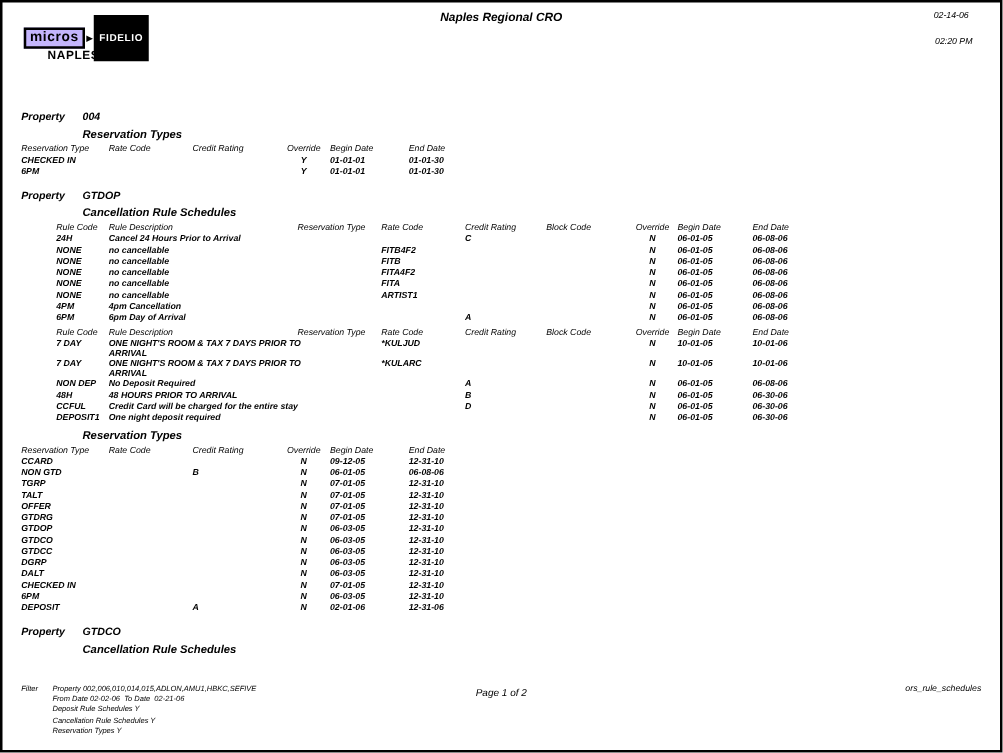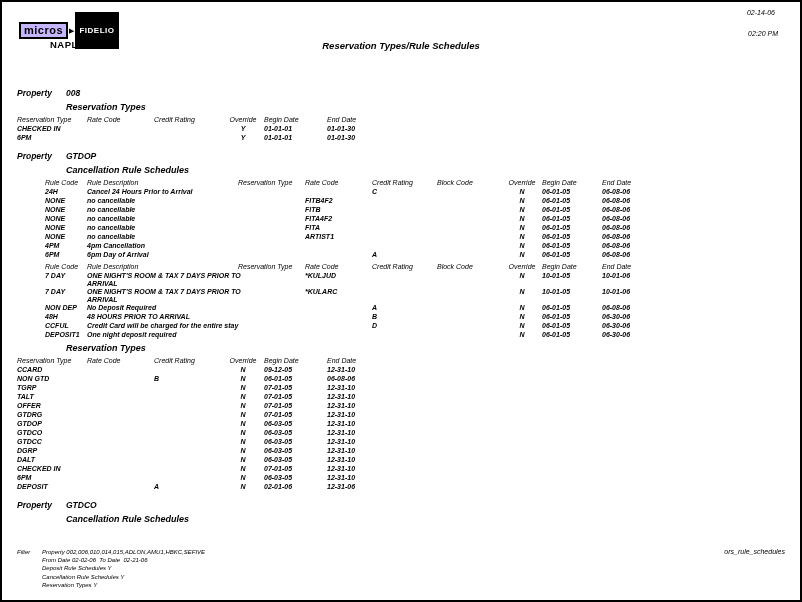--- a/index.html
+++ b/index.html
@@ -6,21 +6,21 @@
   .page {
     position:relative; width:802px; height:602px; background:#fff;
     border:2px solid #000; box-sizing:border-box; overflow:hidden;
     font-family:"Liberation Sans", sans-serif; color:#000; font-style:italic;
   }
   
   .logo { position:absolute; left:17px; top:10px; display:flex; align-items:center; font-style:normal; }
   .logo .micros { border:2px solid #000; padding:0 3px 1px 3px; font-weight:bold; font-size:11px; letter-spacing:0.5px; background:#c4b5fd; }
   .logo .arrow { font-size:7px; margin:0 1px; color:#000; }
   .logo .fidelio { background:#000; color:#fff; font-weight:bold; font-size:8px; padding:14px 4px; letter-spacing:0.5px; }
-  .cro-name { position:absolute; left:48px; top:37px; font-style:normal; font-weight:bold; font-size:9.5px; letter-spacing:0.5px; }
+  .cro-name { position:absolute; left:36px; top:37px; font-style:normal; font-weight:bold; font-size:9.5px; letter-spacing:0.5px; }
   .rpt-title { position:absolute; left:0; right:0; top:7px; text-align:center; font-size:9.5px; font-weight:600; }
   .rpt-subtitle { position:absolute; left:0; right:0; top:38px; text-align:center; font-size:9.5px; font-weight:bold; }
   .rpt-date { position:absolute; right:25px; top:7px; font-size:7px; }
   .rpt-time { position:absolute; right:22px; top:28px; font-size:7px; }
   
   .report-body { position:absolute; left:0; top:84px; width:100%; }
   .property-row { display:flex; margin:2px 0 0 15px; height:10px; font-size:8.5px; font-weight:bold; }
   .property-row + * { }
   .property-row .plabel { width:49px; }
   .property-row.gap { margin-top:9px; }
@@ -46,28 +46,28 @@
 <body>
 
 <div class="page">
 
   <div class="logo">
     <span class="micros">micros</span>
     <span class="arrow">▶</span>
     <span class="fidelio">FIDELIO</span>
   </div>
   <div class="cro-name">NAPLES</div>
-  <div class="rpt-subtitle">Reservation Types/Rule Schedules</div>
+  <div class="rpt-title">Naples Regional CRO</div>
   <div class="rpt-date">02-14-06</div>
   <div class="rpt-time">02:20 PM</div>
 
   <div class="report-body">
       <div class="property-row">
         <div class="plabel">Property</div>
-        <div class="pvalue">008</div>
+        <div class="pvalue">004</div>
       </div>
       <div class="block-title">Reservation Types</div>
       <div class="tbl res">
         <div class="trow hrow">
           <div class="cell c-0">Reservation Type</div>
           <div class="cell c-1">Rate Code</div>
           <div class="cell c-2">Credit Rating</div>
           <div class="cell c-3">Override</div>
           <div class="cell c-4">Begin Date</div>
           <div class="cell c-5">End Date</div>
@@ -409,15 +409,16 @@
   <div class="footer-filter">
     <div class="flabel">Filter</div>
     <div class="flines">
         <div>Property 002,006,010,014,015,ADLON,AMU1,HBKC,SEFIVE</div>
         <div>From Date 02-02-06  To Date  02-21-06</div>
         <div>Deposit Rule Schedules Y</div>
         <div>Cancellation Rule Schedules Y</div>
         <div>Reservation Types Y</div>
       </div>
   </div>
+  <div class="page-number">Page 1 of 2</div>
   <div class="report-name">ors_rule_schedules</div>
 
 </div>
 
 </body></html>

